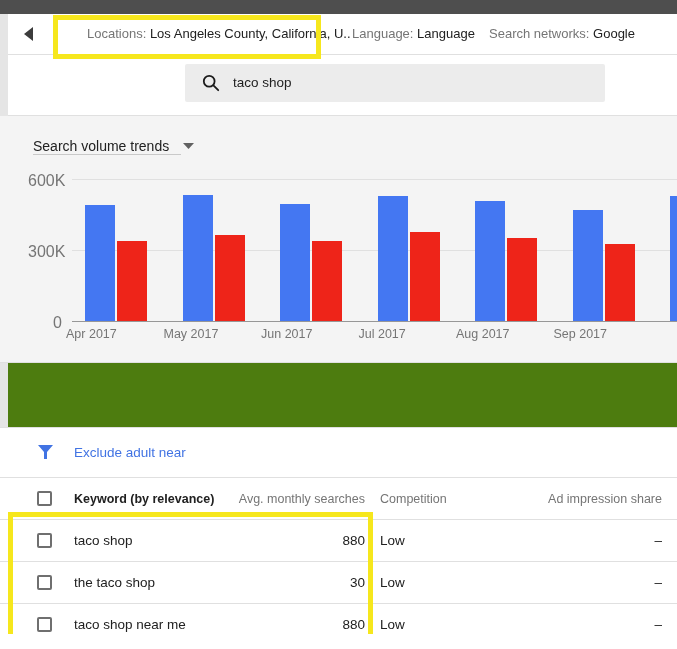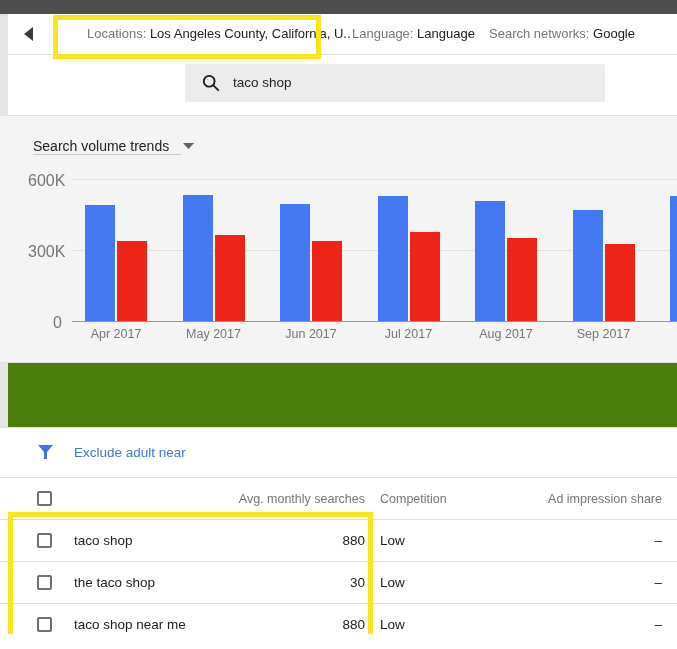--- a/index.html
+++ b/index.html
@@ -32,21 +32,21 @@
   .chart-title{position:absolute;left:33px;top:20px;font-size:14px;color:#212121;}
   .chart-caret{display:inline-block;margin-left:10px;vertical-align:2px;}
   .chart-title-underline{position:absolute;left:33px;top:38px;width:148px;height:1px;background:#c9c9c9;}
   .gridline{position:absolute;left:72px;width:605px;height:1px;background:#e0e0e0;}
   .gl-600{top:63px;} .gl-300{top:134px;}
   .gl-0{top:205px;background:#979797;}
   .ytick{position:absolute;width:34px;left:28px;text-align:right;font-size:16px;color:#757575;}
   .yt-600{top:56px;} .yt-300{top:127px;} .yt-0{top:198px;}
   .chart-bars{position:absolute;left:0;top:0;width:677px;height:247px;overflow:hidden;}
   .bar{position:absolute;bottom:42px;}
-  .month-label{position:absolute;top:211px;width:100px;text-align:center;font-size:12.5px;color:#757575;}
+  .month-label{position:absolute;top:211px;width:100px;text-align:left;font-size:12.5px;color:#757575;}
 
   
   .results{position:absolute;left:0;top:427px;width:677px;height:222px;background:#fff;border-top:1px solid #e0e0e0;}
   .filter-row{position:absolute;left:0;top:0;width:677px;height:50px;border-bottom:1px solid #e0e0e0;}
   .funnel{position:absolute;left:38px;top:17px;}
   .filter-link{position:absolute;left:74px;top:0;height:50px;line-height:50px;font-size:13.5px;color:#4173e3;cursor:pointer;}
   .thead{position:absolute;left:0;top:50px;width:677px;height:42px;border-bottom:1px solid #e0e0e0;font-size:12.5px;}
   .trow{position:absolute;left:0;width:677px;height:42px;border-bottom:1px solid #e0e0e0;font-size:13.5px;color:#212121;}
   .r1{top:92px;} .r2{top:134px;} .r3{top:176px;}
   .bottom-strip{position:absolute;left:0;top:218px;width:677px;height:4px;background:#ebebeb;}
@@ -152,20 +152,21 @@
       <span class="funnel">
         <svg width="15" height="14" viewBox="0 0 15 14">
             <path d="M0 0 H15 L9 7 V14 H6 V7 Z" fill="#4173e3"></path>
           </svg>
       </span>
       <span class="filter-link">Exclude adult near</span>
     </div>
 
     <div class="thead">
       <span class="cb"></span>
+      <span class="cell c-kw">Keyword (by relevance)</span>
       <span class="cell c-avg">Avg. monthly searches</span>
       <span class="cell c-ad">Ad impression share</span>
       <span class="cell c-comp">Competition</span>
     </div>
 
     <div class="trow r1">
       <span class="cb"></span>
       <span class="cell c-kw">taco shop</span>
       <span class="cell c-avg">880</span>
       <span class="cell c-comp">Low</span>

